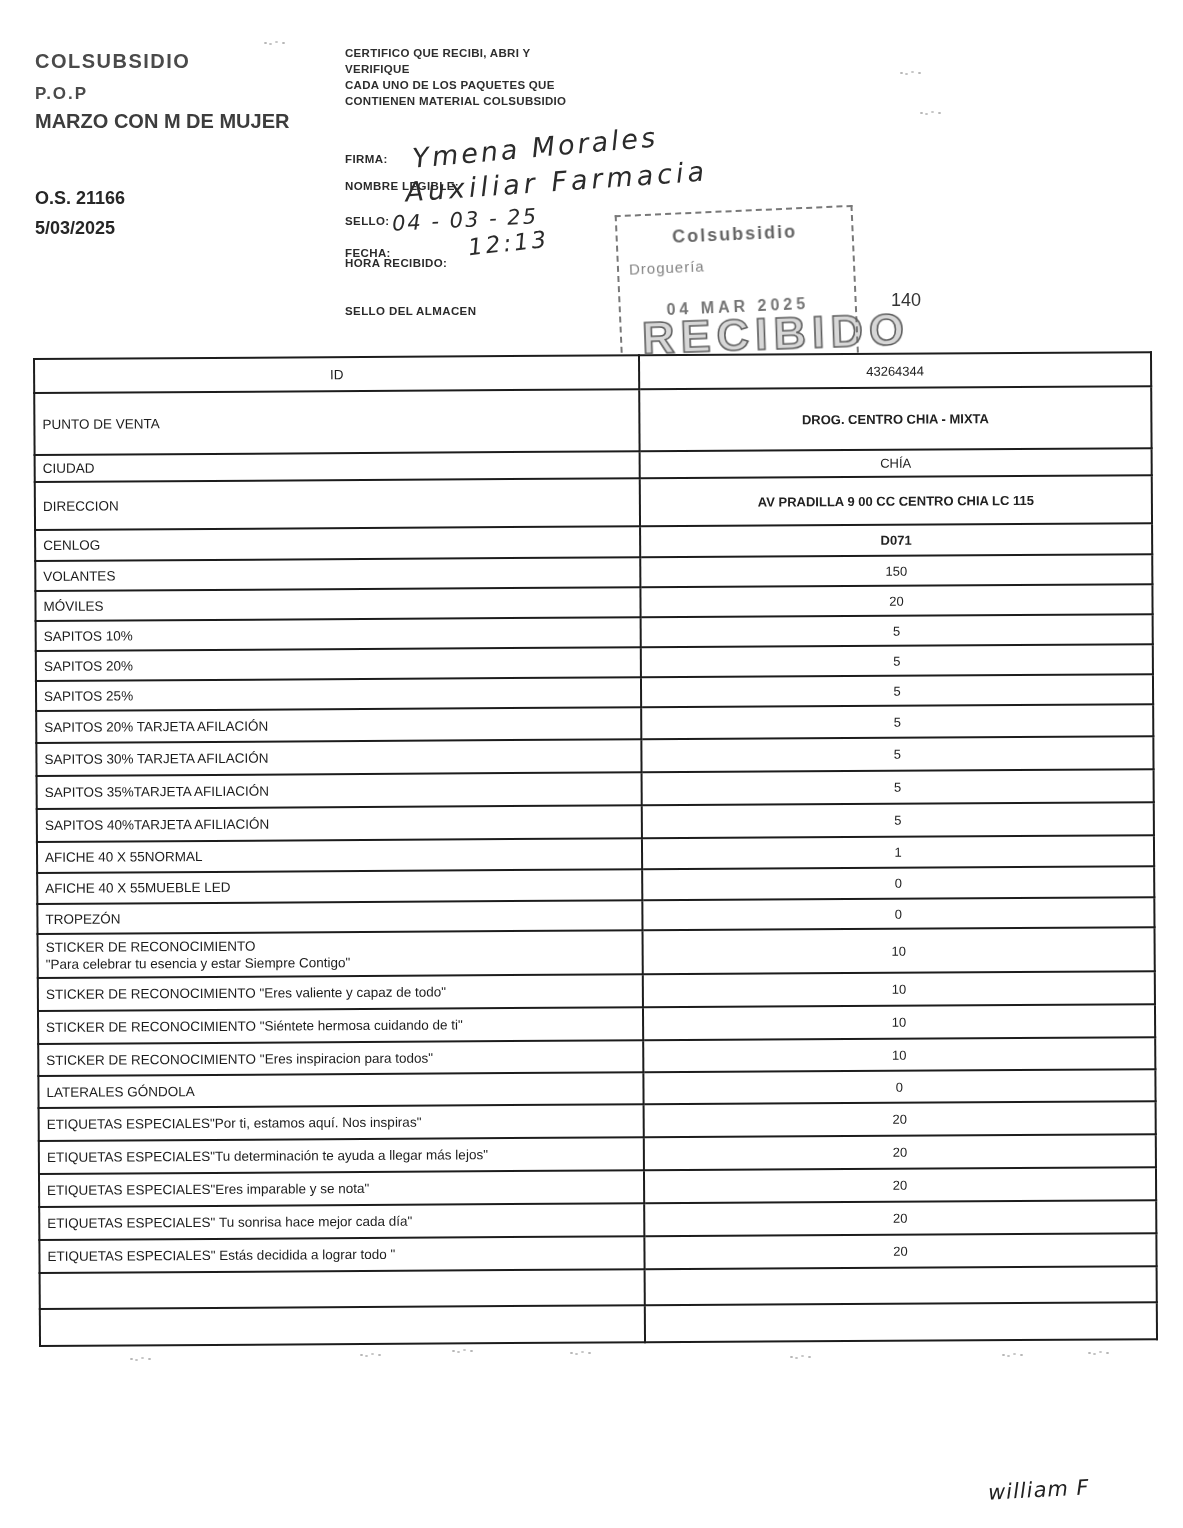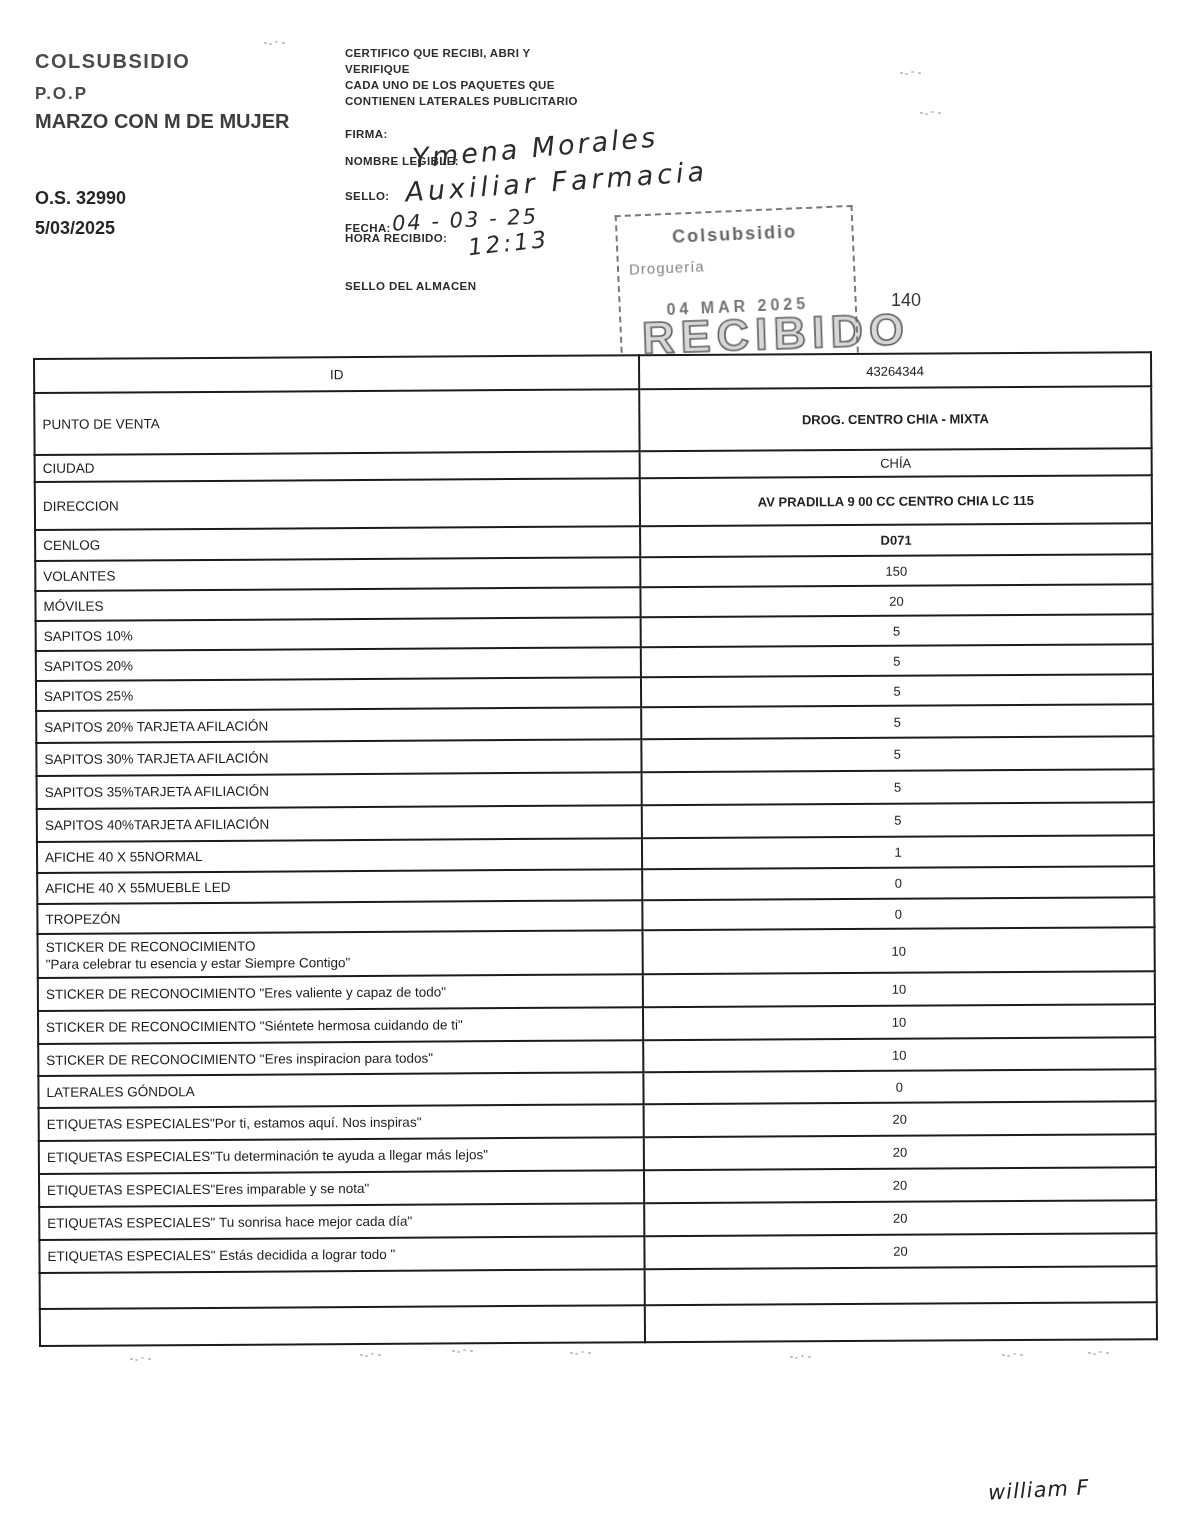--- a/index.html
+++ b/index.html
@@ -12,21 +12,21 @@
 
   
   .brand   { left:35px; top:50px;  font-size:20px; font-weight:bold; color:#4a4a4a; letter-spacing:1.5px; filter:blur(.4px); }
   .pop     { left:35px; top:84px;  font-size:17px; font-weight:bold; color:#4a4a4a; letter-spacing:2px; filter:blur(.4px); }
   .campaign{ left:35px; top:110px; font-size:20px; font-weight:bold; color:#3d3d3d; filter:blur(.3px);text-align:center; }
   .osnum   { left:35px; top:188px; font-size:18px; font-weight:bold; color:#262626; }
   .osdate  { left:35px; top:218px; font-size:18px; font-weight:bold; color:#262626; }
 
   
   .cert-lines { left:345px; top:45px; width:340px; font-size:11.5px; font-weight:bold; color:#2e2e2e; line-height:16px; letter-spacing:.3px; }
-  .flabel { left:345px; font-size:11.5px; font-weight:bold; color:#2a2a2a; letter-spacing:.4px; }
+  .flabel { left:345px; font-size:11.5px; font-weight:bold; color:#2a2a2a; letter-spacing:.4px;margin-top:25px; }
 
   
   .hw { font-family:"DejaVu Sans", sans-serif; font-style:italic; color:#2b2b2b; white-space:nowrap; }
   .hw-nombre { left:412px; top:132px; font-size:27px; letter-spacing:3px; transform:rotate(-5deg); }
   .hw-cargo  { left:405px; top:166px; font-size:27px; letter-spacing:4px; transform:rotate(-4deg); }
   .hw-fecha  { left:392px; top:208px; font-size:21px; letter-spacing:2px; transform:rotate(-3deg); }
   .hw-hora   { left:468px; top:230px; font-size:23px; letter-spacing:3px; transform:rotate(-6deg); }
   .hw-sign   { left:988px; top:1478px; font-size:21px; letter-spacing:1px; transform:rotate(-3deg); color:#222; }
 
   
@@ -55,27 +55,27 @@
   
   .speck { position:absolute; width:3px; height:2px; background:#9a9a9a; border-radius:50%; opacity:.75;
            box-shadow:5px 1px 0 #aaa, 11px -1px 0 #b0b0b0, 18px 0 0 #9a9a9a; }
 </style>
 </head>
 <body>
 
 <div class="abs brand">COLSUBSIDIO</div>
 <div class="abs pop">P.O.P</div>
 <div class="abs campaign">MARZO CON M DE MUJER</div>
-<div class="abs osnum">O.S. 32990</div>
+<div class="abs osnum">O.S. 21166</div>
 <div class="abs osdate">5/03/2025</div>
 
 <div class="abs cert-lines" style="white-space:pre-line">CERTIFICO QUE RECIBI, ABRI Y
 VERIFIQUE
 CADA UNO DE LOS PAQUETES QUE
-CONTIENEN LATERALES PUBLICITARIO</div>
+CONTIENEN MATERIAL COLSUBSIDIO</div>
 <div class="abs flabel" style="top:128px">FIRMA:</div>
 <div class="abs flabel" style="top:155px">NOMBRE LEGIBLE:</div>
 <div class="abs flabel" style="top:190px">SELLO:</div>
 <div class="abs flabel" style="top:222px">FECHA:</div>
 <div class="abs flabel" style="top:232px">HORA RECIBIDO:</div>
 <div class="abs flabel" style="top:280px">SELLO DEL ALMACEN</div>
 
 <div class="abs hw hw-nombre">Ymena Morales</div>
 <div class="abs hw hw-cargo">Auxiliar Farmacia</div>
 <div class="abs hw hw-fecha">04 - 03 - 25</div>

